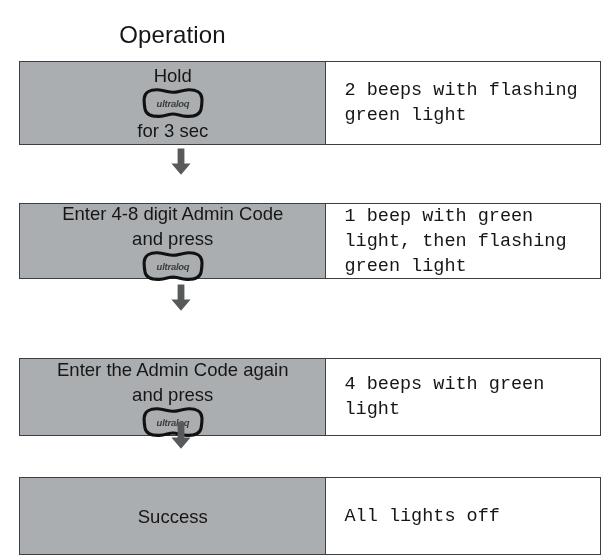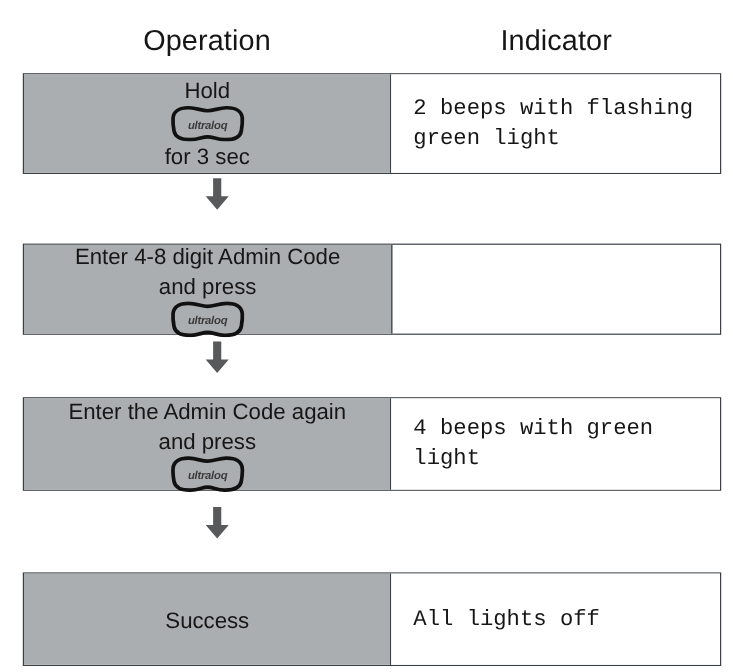--- a/index.html
+++ b/index.html
@@ -73,21 +73,21 @@
   .op-text, .ind-text {
     font-size: 18.5px;
     line-height: 25px;
     color: #161616;
     font-weight: 400;
   }
   .op-text { width: 100%; }
 
   .row-1 { top: 61px;  height: 84px; }
   .row-2 { top: 203px; height: 76px; }
-  .row-3 { top: 331px; height: 78px; justify-content: center; }
+  .row-3 { top: 358px; height: 78px; justify-content: center; }
   .row-4 { top: 477px; height: 78px; }
 
   
   .center-op   { justify-content: center; }
   .center-op .op-text { width: auto; text-align: center; }
 
   
   .line {
     display: flex;
     align-items: center;
@@ -119,21 +119,20 @@
   .arrow-2 { top: 284px; }
   .arrow-3 { top: 422px; }
 </style>
 </head>
 <body>
 
 <div class="page">
 
   <div class="headers">
     <div class="header-cell header-op">Operation</div>
-    <div class="header-cell header-ind">Indicator</div>
   </div>
 
   <div class="row row-1">
     <div class="cell-op center-op">
       <div class="op-text">
         <div class="line center">
           <span>Hold</span>
           <span class="logo">
             <svg width="68" height="30" viewBox="0 0 68 30" aria-hidden="true">
               <path d="M5.2 10.5 C5.6 4.6 11.0 1.6 18.5 1.8 C25.0 2.0 29.0 4.3 34.0 4.3
@@ -173,20 +172,23 @@
                        C39.0 4.3 43.2 2.0 49.6 1.8 C57.1 1.6 62.5 4.6 62.9 10.5
                        C63.2 14.6 62.6 18.2 62.1 21.0 C61.2 26.2 55.6 28.6 48.0 28.4
                        C41.5 28.2 38.6 26.0 34.0 26.0 C29.4 26.0 26.6 28.2 20.1 28.4
                        C12.5 28.6 6.9 26.2 6.0 21.0 C5.5 18.2 4.9 14.6 5.2 10.5 Z" fill="none" stroke="#111111" stroke-width="3.1" stroke-linejoin="round"></path>
               <text x="34" y="19.4" font-family="'Liberation Sans', sans-serif" font-size="9.4" font-weight="700" font-style="italic" letter-spacing="-0.2" fill="#3a3a3a" text-anchor="middle">ultraloq</text>
             </svg>
           </span>
         </div>
       </div>
     </div>
+    <div class="cell-ind">
+      <div class="ind-text">1 beep with green light, then flashing green light</div>
+    </div>
   </div>
 
   <div class="arrow arrow-2">
     <svg width="26" height="28" viewBox="0 0 26 28" aria-hidden="true">
       <path d="M9.6 0.5 H16.4 V15.5 H22.6 L13 26.8 L3.4 15.5 H9.6 Z" fill="#58595B"></path>
     </svg>
   </div>
 
   <div class="row row-3">
     <div class="cell-op">

